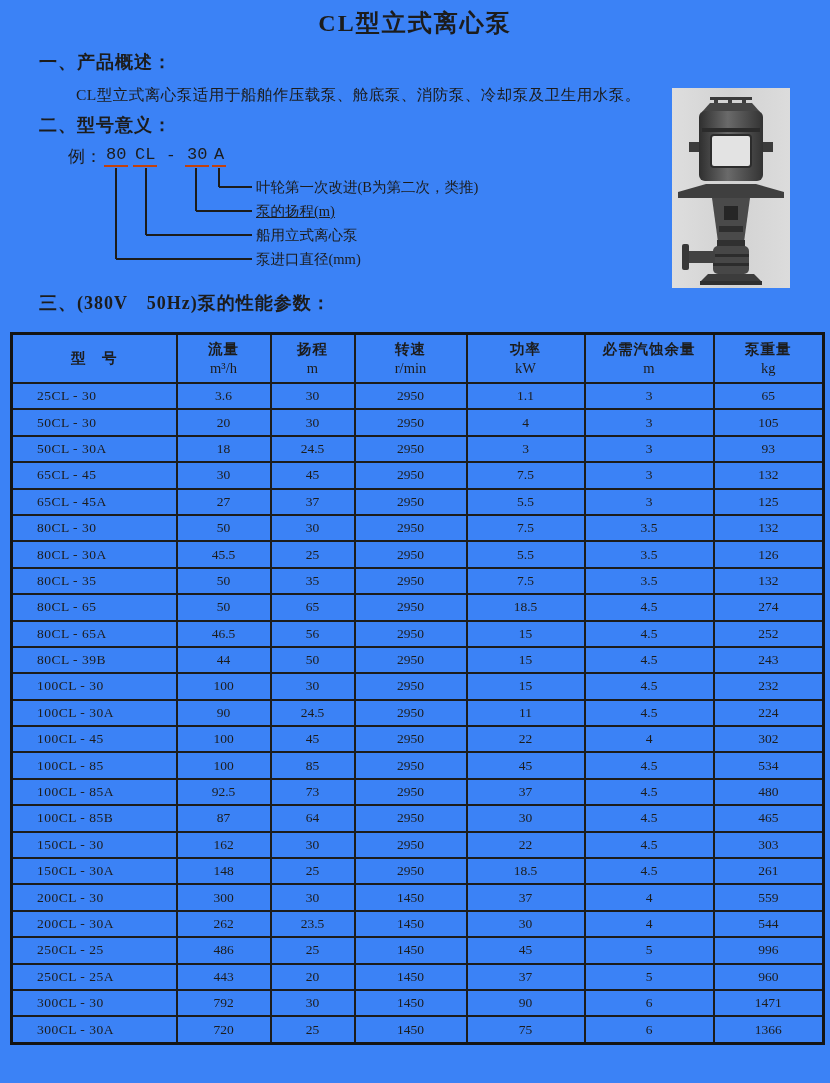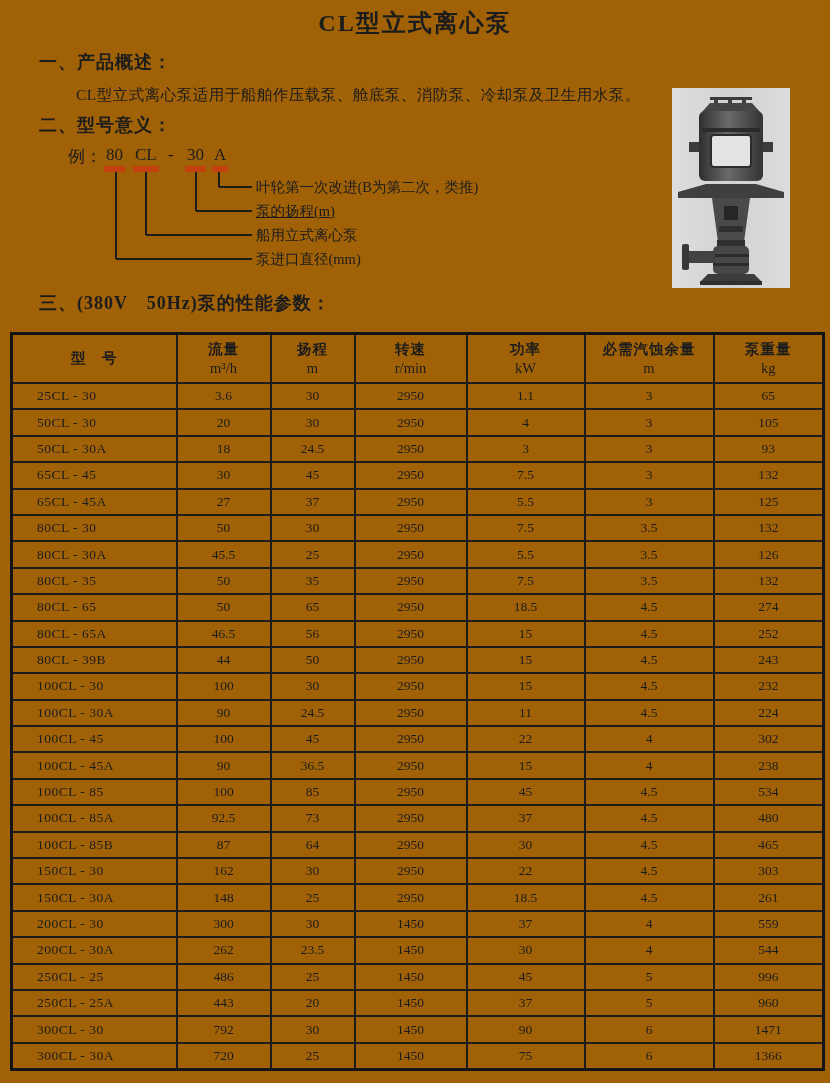--- a/index.html
+++ b/index.html
@@ -1,33 +1,33 @@
 <!DOCTYPE html>
 <html><head>
 <meta charset="utf-8">
 <style>
   html,body{margin:0;padding:0;background:#ffffff;}
   .page{
-    position:relative;width:830px;height:1083px;background:#a16207;
+    position:relative;width:830px;height:1083px;background:#3b82f6;
     font-family:"Liberation Serif","DejaVu Serif",serif;color:#1c1c1c;overflow:hidden;
   }
   .doc-title{
     position:absolute;top:7px;left:0;width:100%;text-align:center;
     font-size:24px;font-weight:bold;letter-spacing:2px;
   }
   .sec-heading{position:absolute;font-size:18px;font-weight:bold;letter-spacing:1px;white-space:nowrap;margin-left:29px;}
   #h-s1{left:10px;top:50px;}
   #h-s2{left:10px;top:113px;}
   #h-s3{left:10px;top:291px;}
   .overview-para{position:absolute;left:76px;top:85px;font-size:15.5px;letter-spacing:0.5px;white-space:nowrap;}
 
   
   .diagram{position:absolute;left:0;top:140px;width:620px;height:148px;}
   .dg-part{position:absolute;top:5px;font-size:17px;white-space:nowrap;}
-  .dg-u{border-bottom:6px solid #c2410c;padding:0 2px 1px 2px;}
+  .dg-u{border-bottom:2px solid #c2410c;padding:0 2px 1px 2px;font-family:Liberation Mono, monospace;}
   .dg-label{position:absolute;left:256px;font-size:14.5px;white-space:nowrap;line-height:20px;}
   .dg-lines{position:absolute;left:0;top:0;}
 
   
   .pump-photo{position:absolute;left:672px;top:88px;width:118px;height:200px;}
 
   
   .perf-table{
     position:absolute;left:10px;top:332px;width:812px;
     border-collapse:collapse;table-layout:fixed;border:3px solid #141414;
@@ -290,29 +290,20 @@
         <tr>
           <td class="model">100CL - 45</td>
           <td>100</td>
           <td>45</td>
           <td>2950</td>
           <td>22</td>
           <td>4</td>
           <td>302</td>
         </tr>
         <tr>
-          <td class="model">100CL - 45A</td>
-          <td>90</td>
-          <td>36.5</td>
-          <td>2950</td>
-          <td>15</td>
-          <td>4</td>
-          <td>238</td>
-        </tr>
-        <tr>
           <td class="model">100CL - 85</td>
           <td>100</td>
           <td>85</td>
           <td>2950</td>
           <td>45</td>
           <td>4.5</td>
           <td>534</td>
         </tr>
         <tr>
           <td class="model">100CL - 85A</td>

